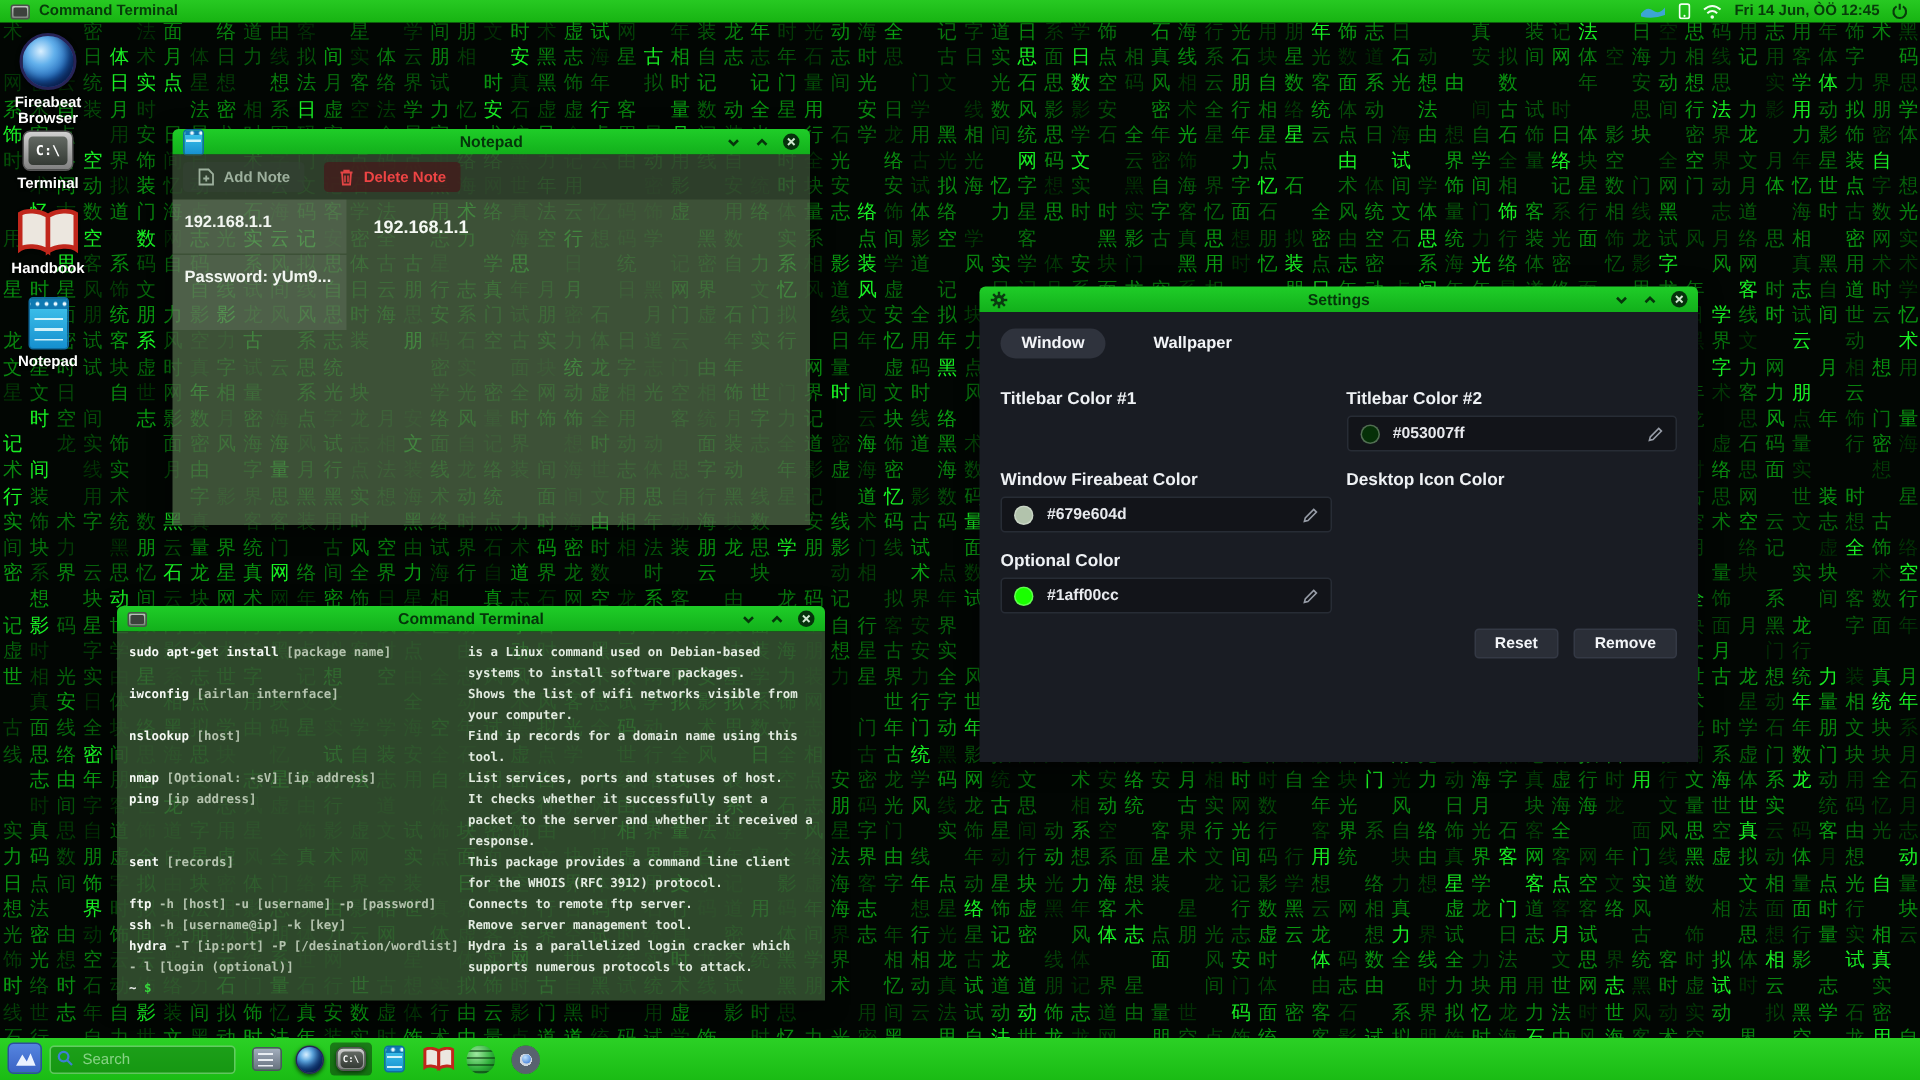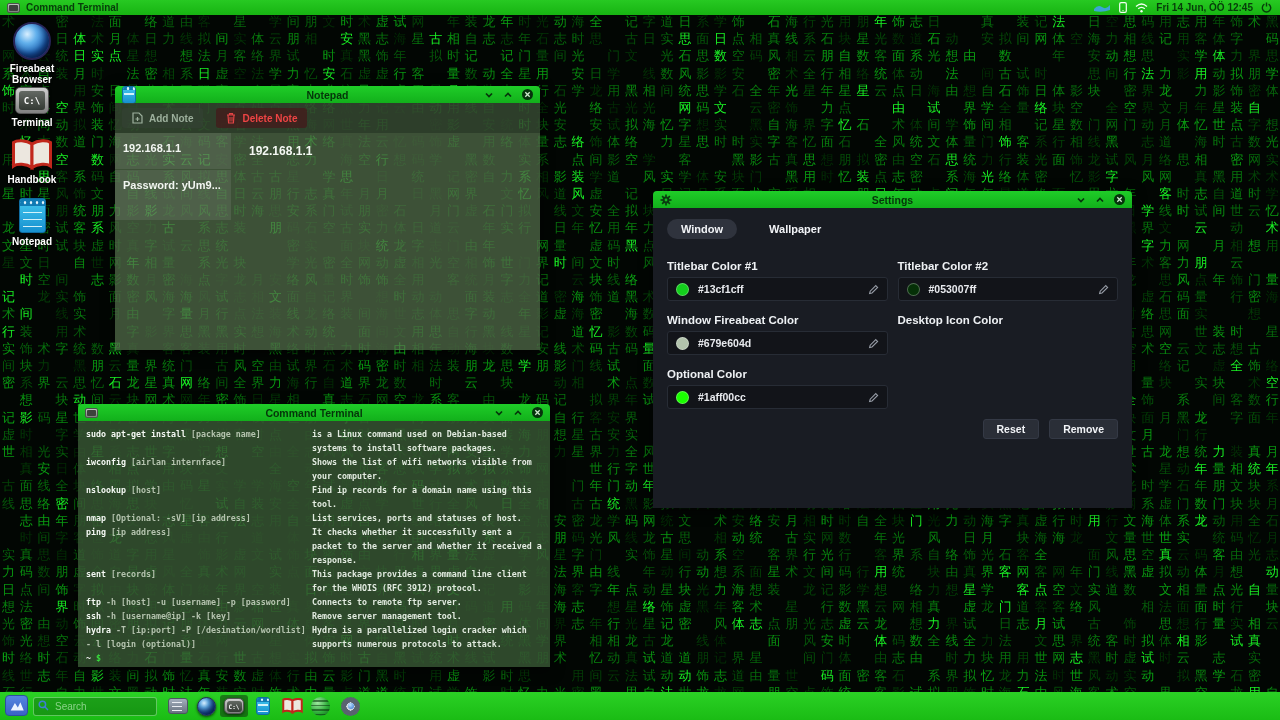--- a/index.html
+++ b/index.html
@@ -2819,29 +2819,20 @@
     </span>
   </div>
   <div class="set-body">
     <div class="set-tabs">
       <span class="set-tab active">Window</span>
       <span class="set-tab">Wallpaper</span>
     </div>
     <div class="set-grid">
       <div class="fgroup">
         <div class="flabel">Titlebar Color #1</div>
-        <div class="fbox">
-          <span class="swatch" style="background:#13cf1c;"></span>
-          <span class="fvalue">#13cf1cff</span>
-          <span class="pencil">
-              <svg width="11" height="11" viewBox="0 0 11 11">
-                <path d="M7.8 1.6 l1.8 1.8 L4 9 l-2.4.6 L2.2 7.2 z" fill="none" stroke="#969ca6" stroke-width="1.1"></path>
-              </svg>
-            </span>
-        </div>
       </div>
       <div class="fgroup">
         <div class="flabel">Titlebar Color #2</div>
         <div class="fbox">
           <span class="swatch" style="background:#053007;"></span>
           <span class="fvalue">#053007ff</span>
           <span class="pencil">
               <svg width="11" height="11" viewBox="0 0 11 11">
                 <path d="M7.8 1.6 l1.8 1.8 L4 9 l-2.4.6 L2.2 7.2 z" fill="none" stroke="#969ca6" stroke-width="1.1"></path>
               </svg>

